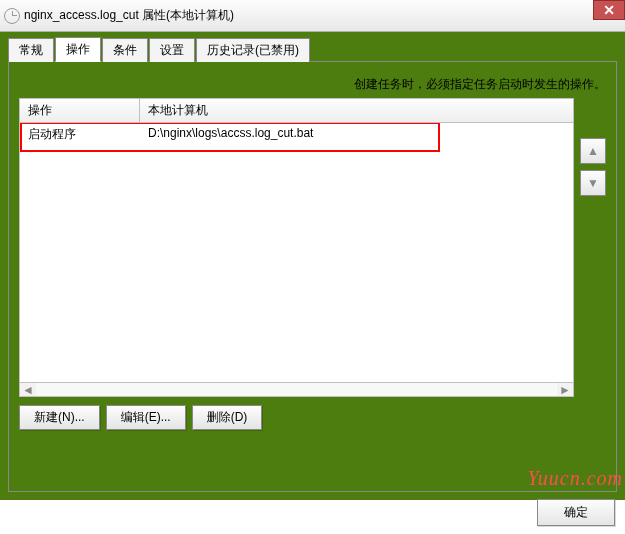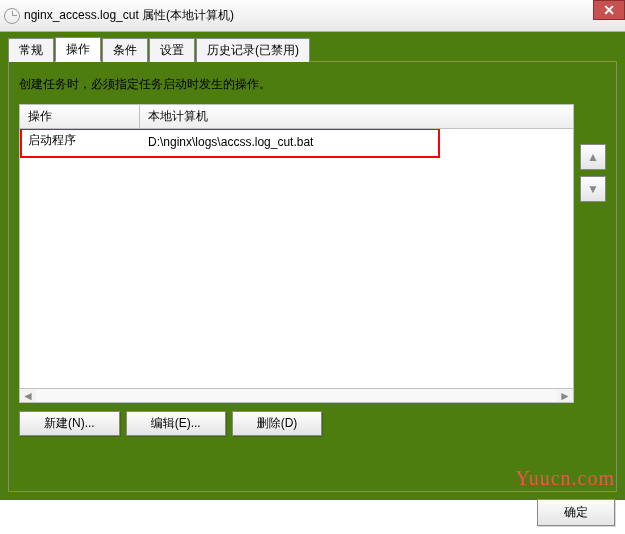--- a/index.html
+++ b/index.html
@@ -8,43 +8,43 @@
     .titlebar-icon { width: 16px; height: 16px; border: 1px solid #999; border-radius: 50%; position: relative; margin-right: 4px; }
     .titlebar-icon::before { content: ""; position: absolute; width: 1px; height: 5px; background: #999; left: 6.5px; top: 2px; }
     .titlebar-icon::after { content: ""; position: absolute; width: 5px; height: 1px; background: #999; left: 6.5px; top: 6.5px; }
     .titlebar-title { flex: 1; }
     .close-btn { width: 32px; height: 20px; background: #c75050; color: #fff; display: flex; align-items: center; justify-content: center; font-size: 14px; font-weight: bold; border: 1px solid #8b2e2e; position: absolute; right: 0; top: 0; }
     .content-wrap { padding: 6px 8px 8px 8px; background: #4d7c0f; }
     .tabs { display: flex; align-items: flex-end; height: 24px; border-bottom: 1px solid #888; }
     .tab { padding: 3px 10px; border: 1px solid #888; border-bottom: none; background: #f4f4f4; margin-right: 1px; cursor: pointer; position: relative; top: 1px; }
     .tab.active { background: #fff; border-bottom: 1px solid #fff; }
     .tab-body { border: 1px solid #888; border-top: none; padding: 14px 10px 10px 10px; height: 430px; position: relative; }
-    .desc { margin-bottom: 11px; }
+    .desc { margin-bottom: 5px; text-align: right; }
     .list-area { display: flex; }
     .list-table { flex: 1; }
     .list-header { display: flex; background: linear-gradient(#fdfdfd,#eee); border: 1px solid #c0c0c0; }
     .th { padding: 3px 8px; border-right: 1px solid #c0c0c0; }
     .th.col1 { width: 120px; }
     .th.col2 { flex: 1; border-right: none; }
     .list-rows { border: 1px solid #c0c0c0; border-top: none; height: 260px; overflow: hidden; position: relative; background: #fff; }
-    .row { display: flex; padding: 3px 0; align-items: flex-end; }
+    .row { display: flex; padding: 3px 0; }
     .td { padding: 0 8px; }
     .td.col1 { width: 120px; }
     .td.col2 { flex: 1; }
     .highlight-box { position: absolute; border: 2px solid #ff0000; left: 0; top: -1px; width: 420px; height: 30px; pointer-events: none; }
     .scroll-hint { height: 14px; border: 1px solid #c0c0c0; border-top: none; display: flex; }
     .scroll-left, .scroll-right { width: 16px; display:flex; align-items:center; justify-content:center; color:#888; background:#f2f2f2; }
     .scroll-track { flex:1; background:#f8f8f8; }
     .side-arrows { width: 26px; display: flex; flex-direction: column; justify-content: flex-start; gap: 6px; margin-left: 6px; margin-top: 40px; }
     .arrow-btn { width: 26px; height: 26px; border: 1px solid #888; background: linear-gradient(#fdfdfd,#e5e5e5); display: flex; align-items: center; justify-content: center; color: #888; cursor: pointer; }
     .action-btns { display: flex; gap: 6px; margin-top: 8px; }
-    .btn { padding: 3px 24px; border: 1px solid #888; background: linear-gradient(#fdfdfd,#e5e5e5); cursor: pointer; box-shadow: 1px 1px 0 rgba(0,0,0,0.15); }
+    .btn { padding: 3px 14px; border: 1px solid #888; background: linear-gradient(#fdfdfd,#e5e5e5); cursor: pointer; box-shadow: 1px 1px 0 rgba(0,0,0,0.15); }
     .footer { position: absolute; right: 10px; bottom: 8px; display: flex; gap: 10px; }
     .footer .btn { padding: 4px 26px; }
-    .watermark { position: absolute; right: 10px; bottom: 44px; color: #ff4d4d; font-size: 20px; font-family: "Georgia", serif; letter-spacing: 1px; pointer-events: none; }
+    .watermark { position: absolute; right: 2px; bottom: 44px; color: #ff4d4d; font-size: 20px; font-family: "Georgia", serif; font-style: italic; letter-spacing: 1px; pointer-events: none; }
   </style>
 </head>
 <body>
 
 <div class="titlebar">
   <span class="titlebar-icon"></span>
   <span class="titlebar-title">nginx_access.log_cut 属性(本地计算机)</span>
   <div class="close-btn">✕</div>
 </div>
 

